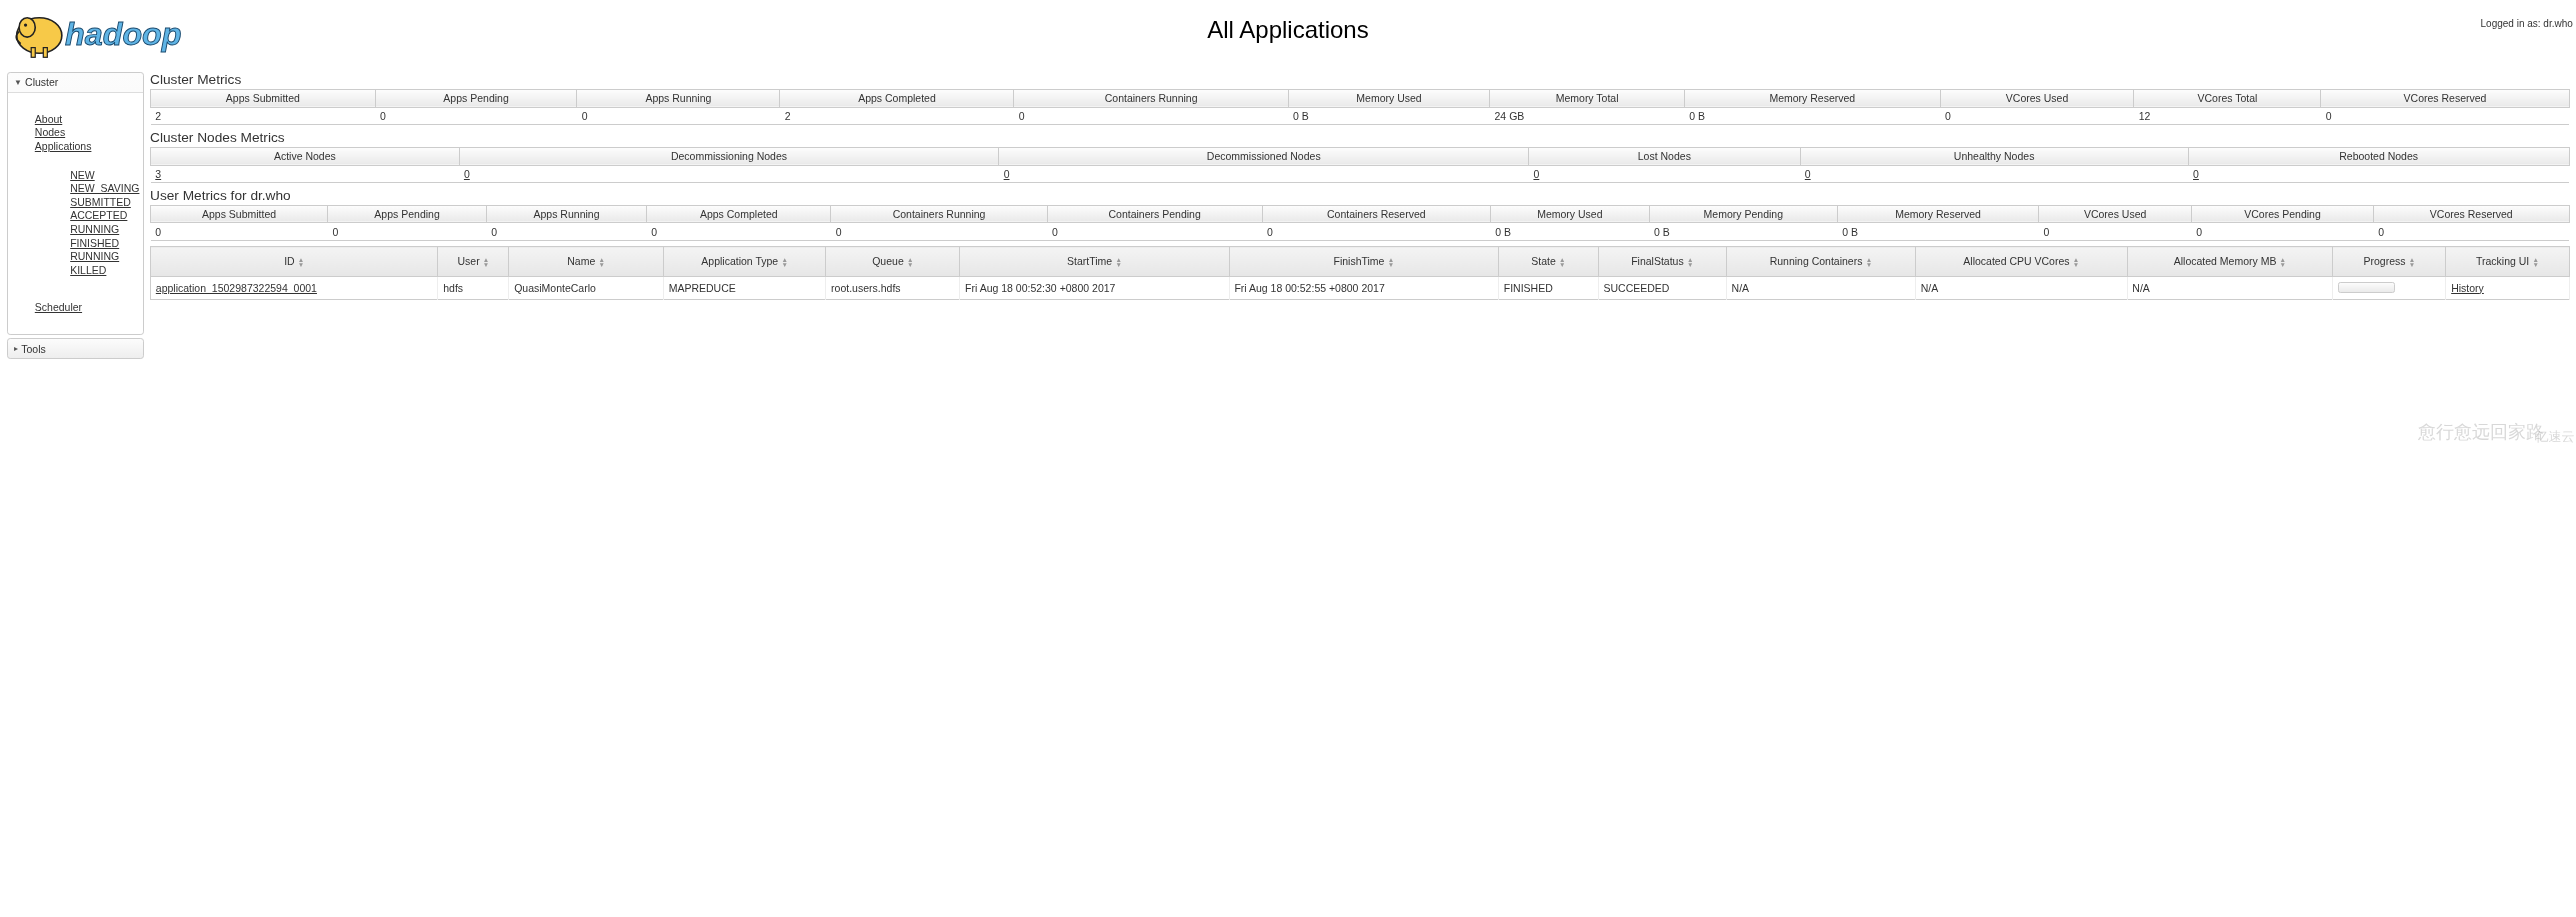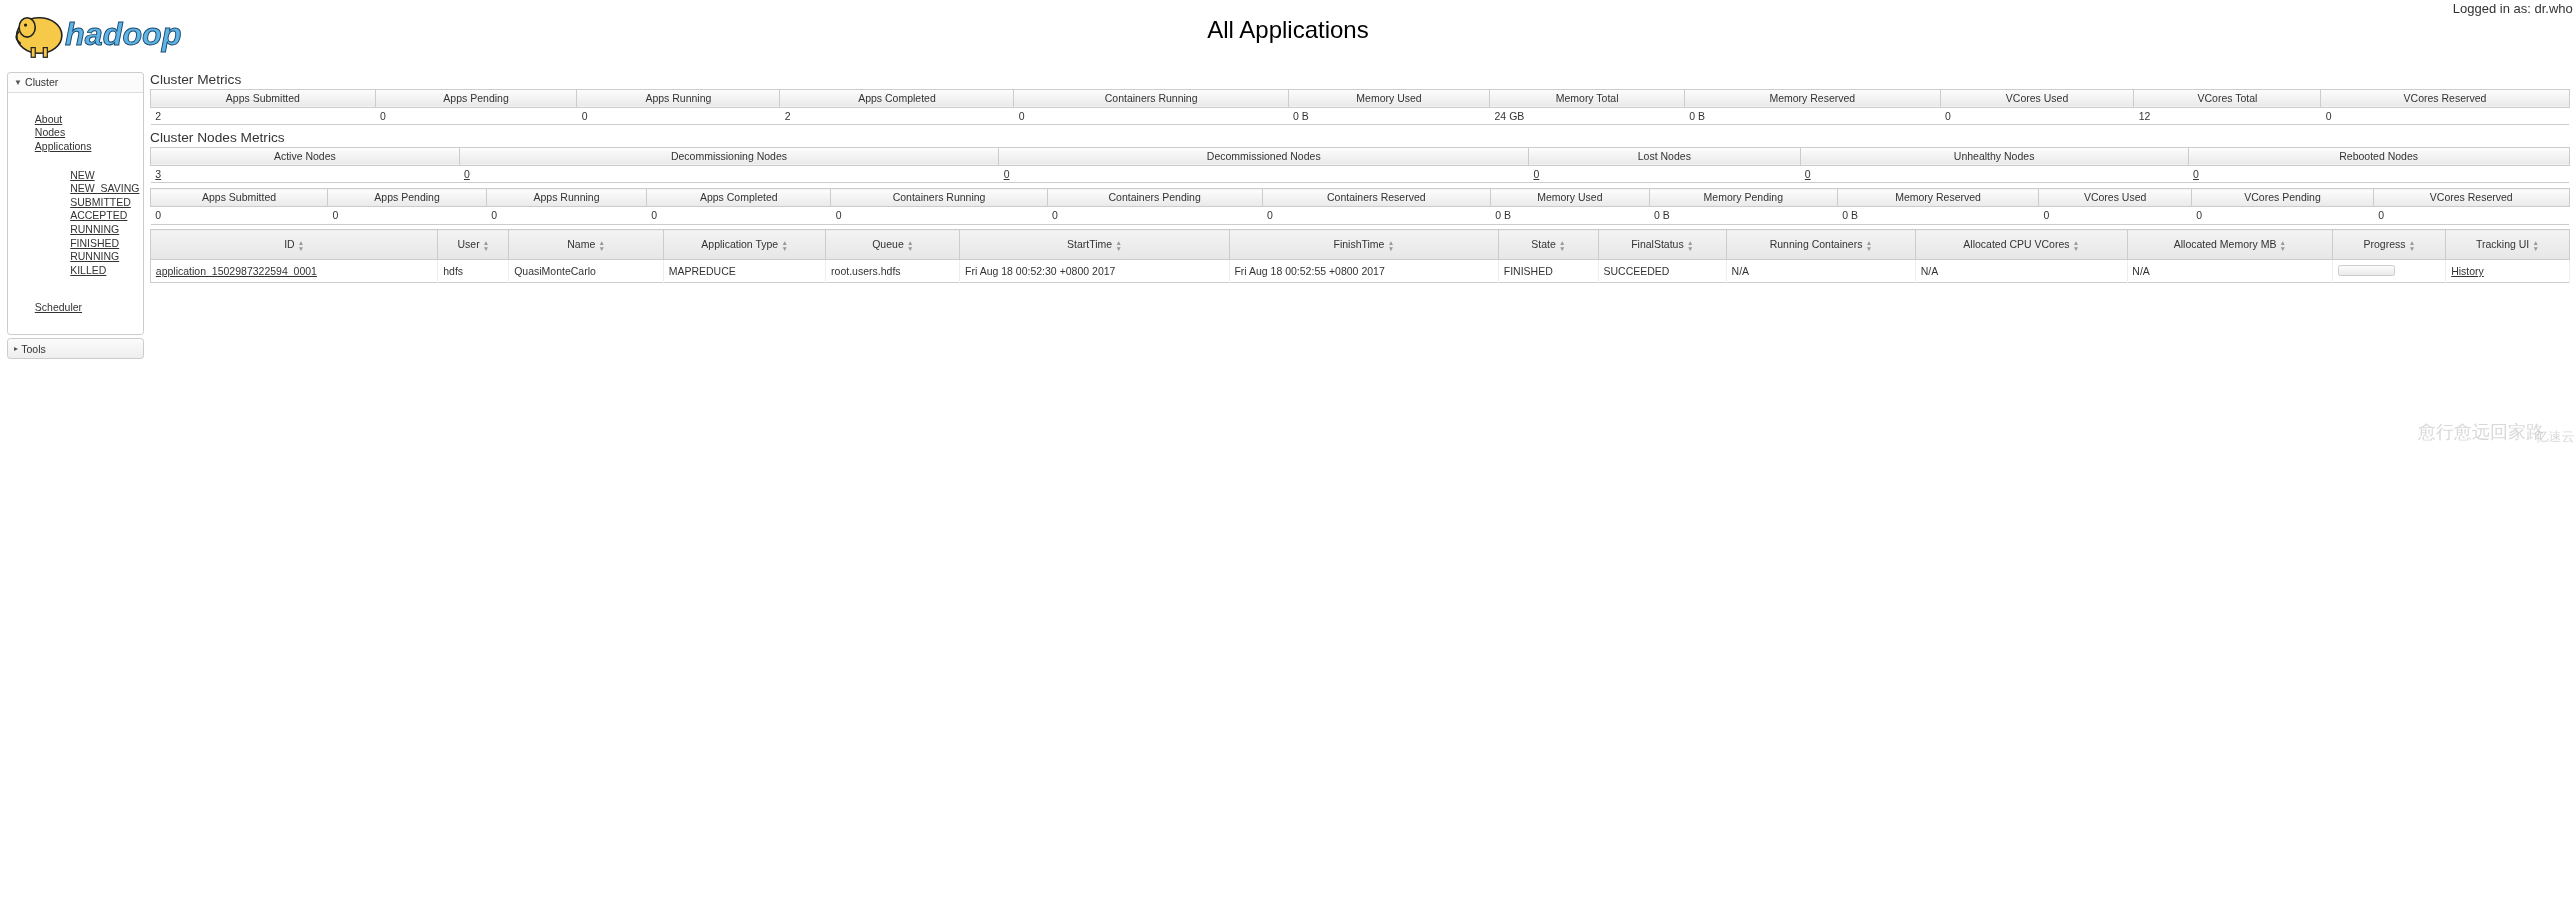--- a/index.html
+++ b/index.html
@@ -28,22 +28,22 @@
     left: 50%;
     transform: translateX(-50%);
     top: 16px;
     font-size: 24px;
     font-weight: normal;
     color: #000;
   }
   .logged-in {
     position: absolute;
     right: 3.2px;
-    top: 1px;
-    font-size: 13px;
+    top: 18px;
+    font-size: 10px;
   }
   .layout {
     display: flex;
     margin-top: 8px;
   }
   .sidebar {
     width: 137px;
     min-width: 137px;
     margin: 0 6.5px;
   }
@@ -314,20 +314,21 @@
               <td><a href="#">3</a></td>
               <td><a href="#">0</a></td>
               <td><a href="#">0</a></td>
               <td><a href="#">0</a></td>
               <td><a href="#">0</a></td>
               <td><a href="#">0</a></td>
             </tr>
           </tbody>
       </table>
 
+      <h3 class="section-title">User Metrics for dr.who</h3>
       <table class="metrics">
         <thead>
             <tr id="um-head">
               <th>Apps Submitted</th>
               <th>Apps Pending</th>
               <th>Apps Running</th>
               <th>Apps Completed</th>
               <th>Containers Running</th>
               <th>Containers Pending</th>
               <th>Containers Reserved</th>

